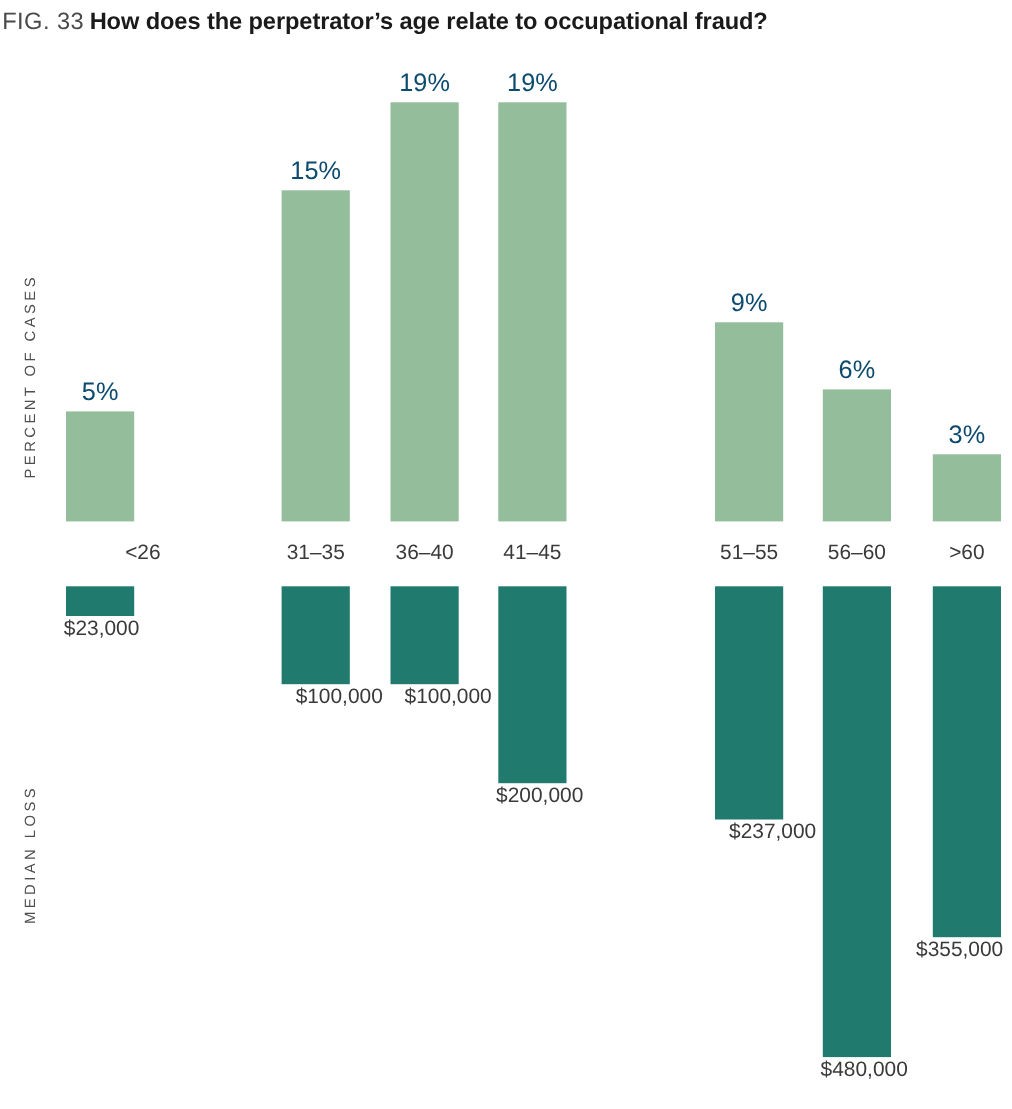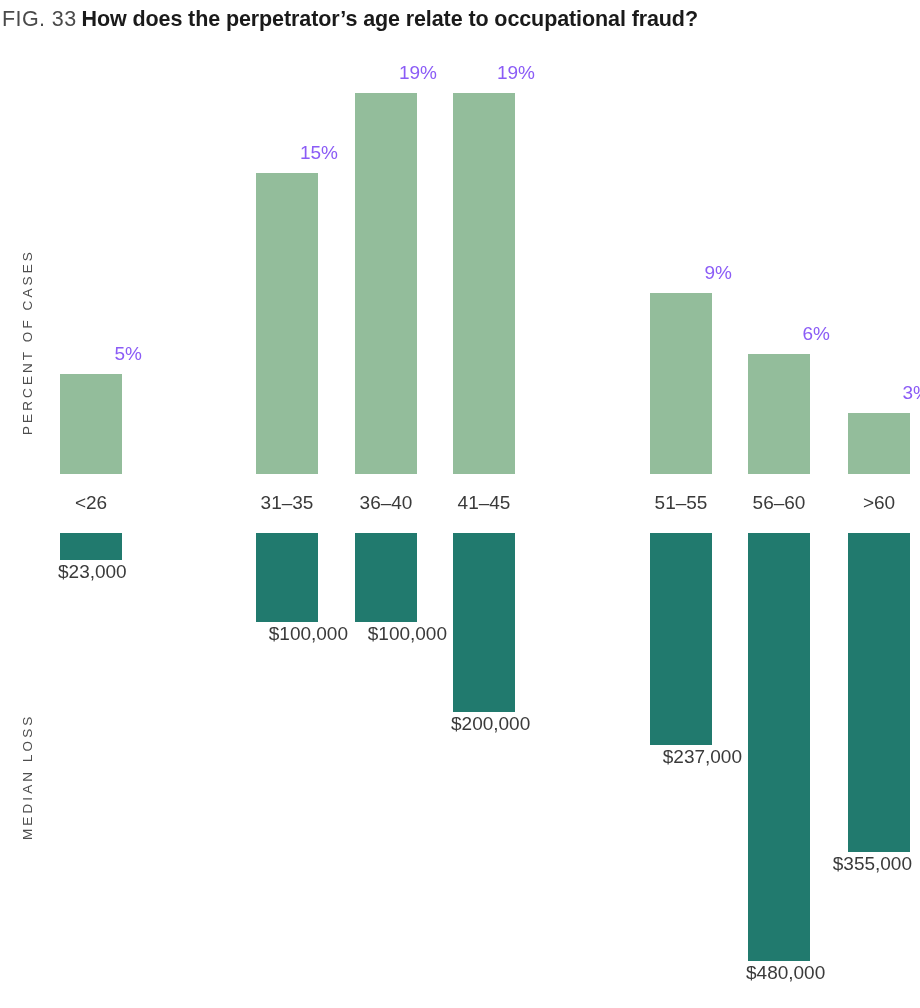--- a/index.html
+++ b/index.html
@@ -70,23 +70,23 @@
   .bar-up {
     position: absolute;
     left: 0;
     width: 100%;
     background: #93bd9b;
   }
   .lbl-pct {
     position: absolute;
     left: -20px;
     width: calc(100% + 40px);
-    text-align: right;
-    font-size: 19px;
-    color: #8b5cf6;
+    text-align: center;
+    font-size: 23px;
+    color: #0c4a6e;
     white-space: nowrap;
   }
 
   
   .lbl-cat {
     position: absolute;
     left: -24px;
     width: calc(100% + 48px);
     text-align: center;
     font-size: 19px;
@@ -119,21 +119,21 @@
 </div>
 
 <div class="axis-title" id="axis-title-percent">PERCENT OF CASES</div>
 
 <div class="axis-title" id="axis-title-median">MEDIAN LOSS</div>
 
 <div id="plot-area">
     <div class="bar-group" style="left: 60px; width: 62px;">
       <div class="lbl-pct" style="top: 343px;">5%</div>
       <div class="bar-up" style="top: 374px; height: 100px; background: rgb(147, 189, 155);"></div>
-      <div class="lbl-cat" style="top: 492px;">&lt;26</div>
+      <div class="lbl-cat" style="top: 492px; text-align: right;">&lt;26</div>
       <div class="bar-down" style="top: 533px; height: 27px; background: rgb(33, 122, 110);"></div>
       <div class="lbl-money align-left" style="top: 561px; text-align: right;">$23,000</div>
     </div>
     <div class="bar-group" style="left: 256px; width: 62px;">
       <div class="lbl-pct" style="top: 142px;">15%</div>
       <div class="bar-up" style="top: 173px; height: 301px; background: rgb(147, 189, 155);"></div>
       <div class="lbl-cat" style="top: 492px;">31–35</div>
       <div class="bar-down" style="top: 533px; height: 89px; background: rgb(33, 122, 110);"></div>
       <div class="lbl-money align-center" style="top: 623px;">$100,000</div>
     </div>

